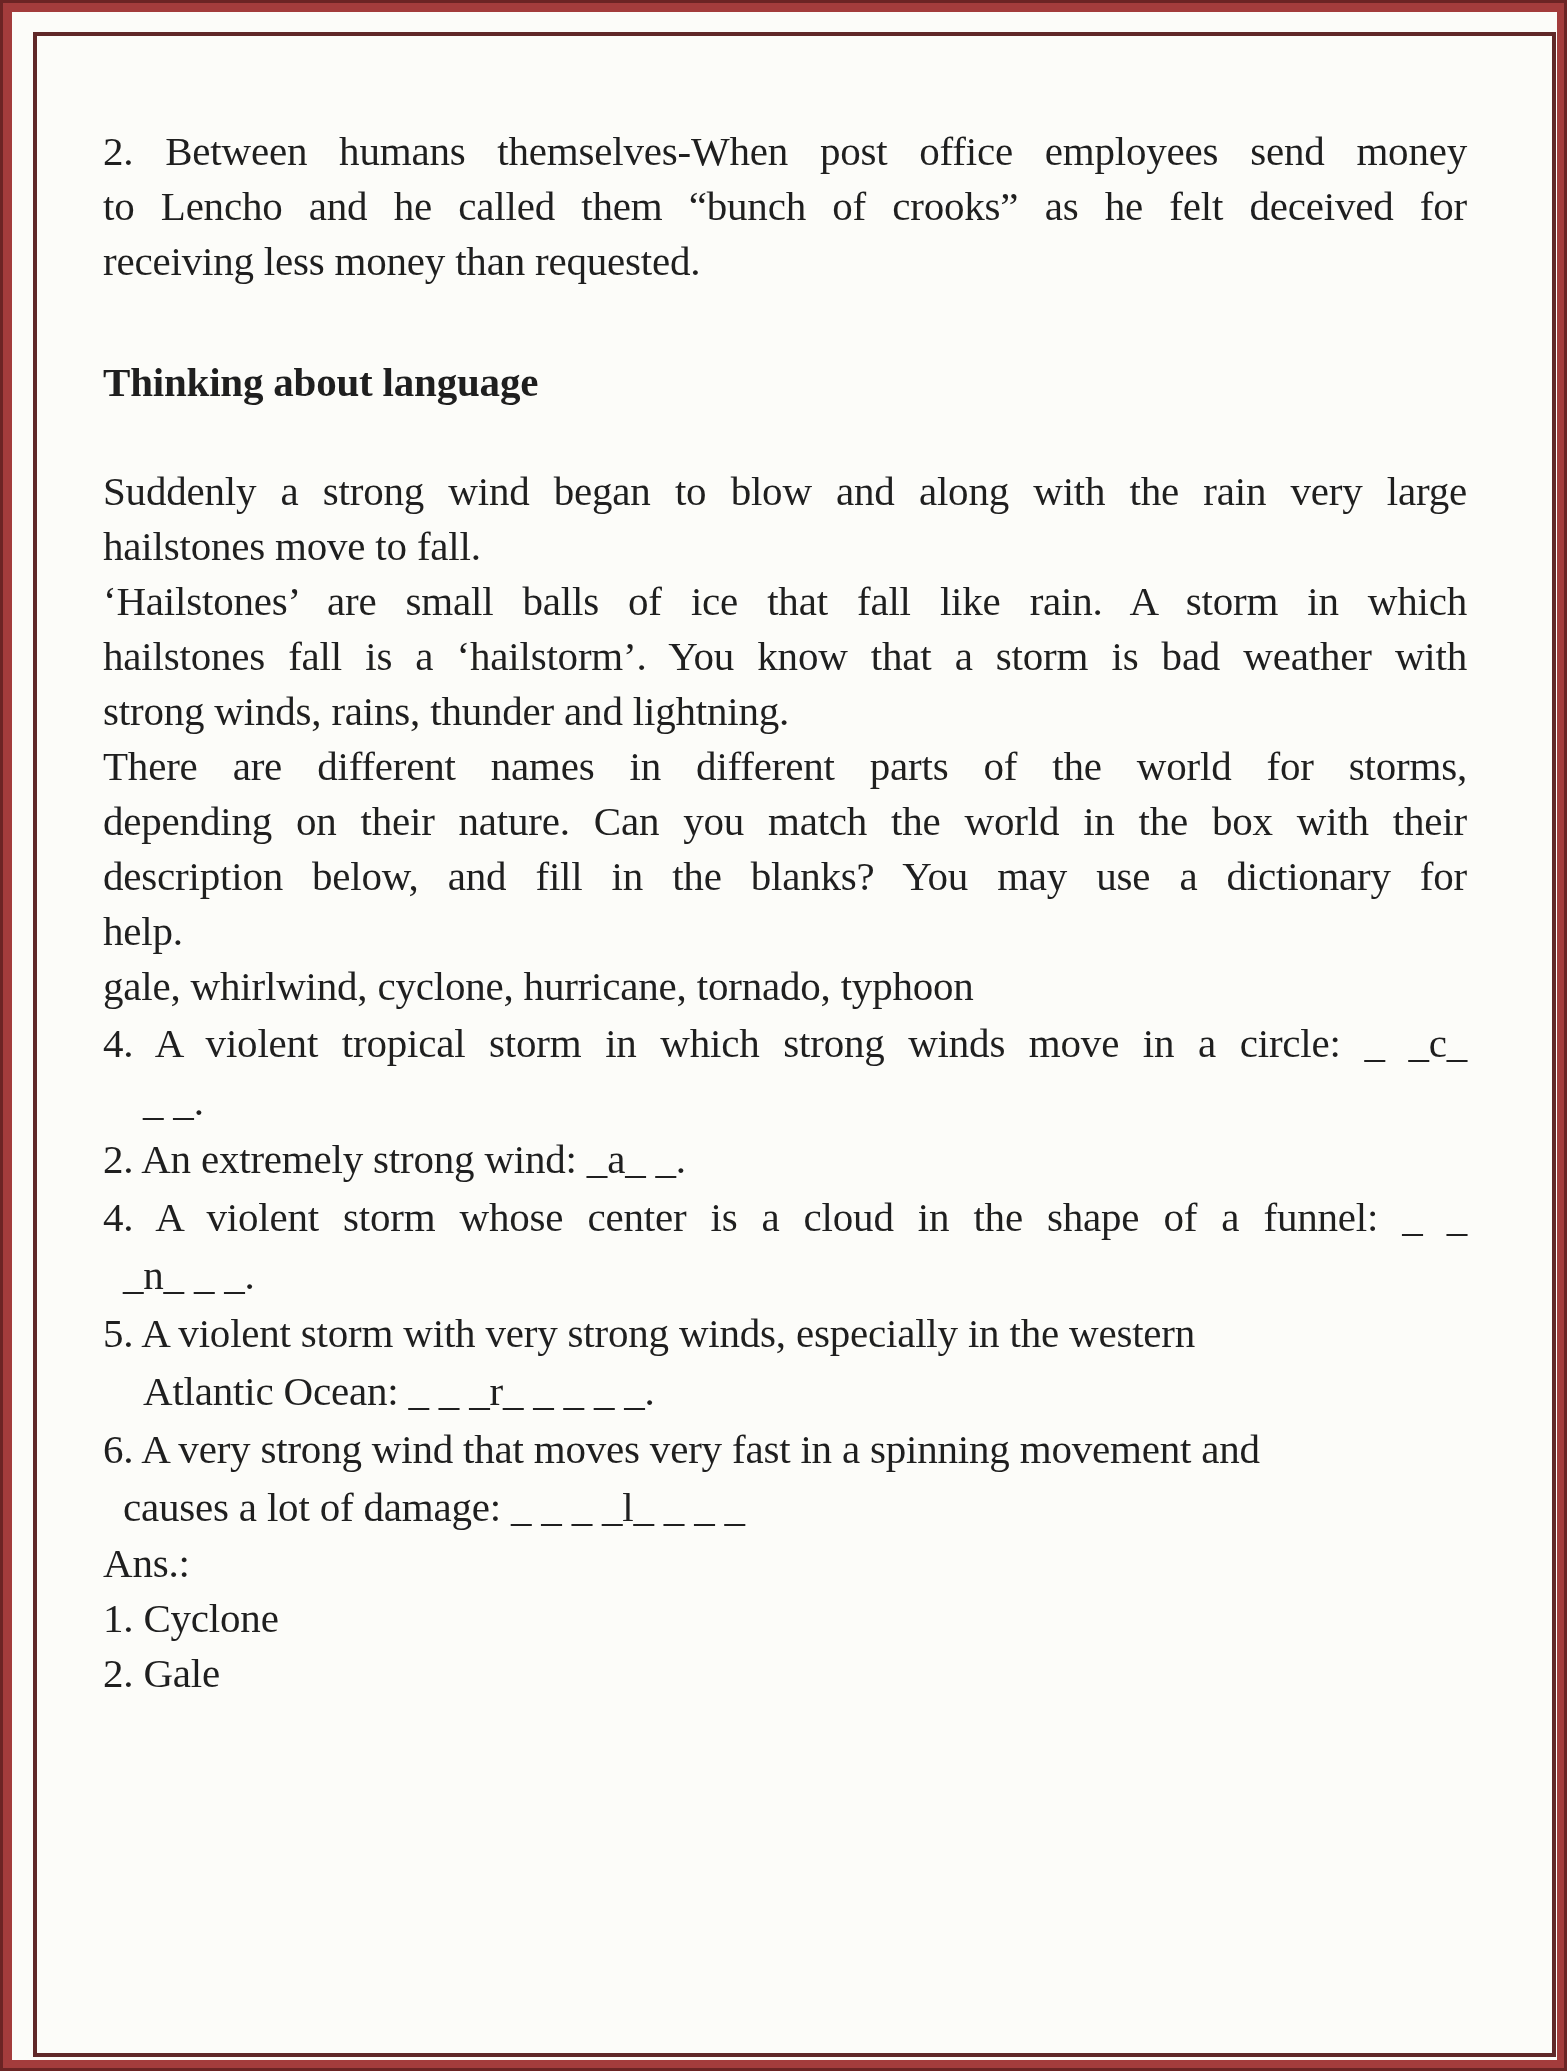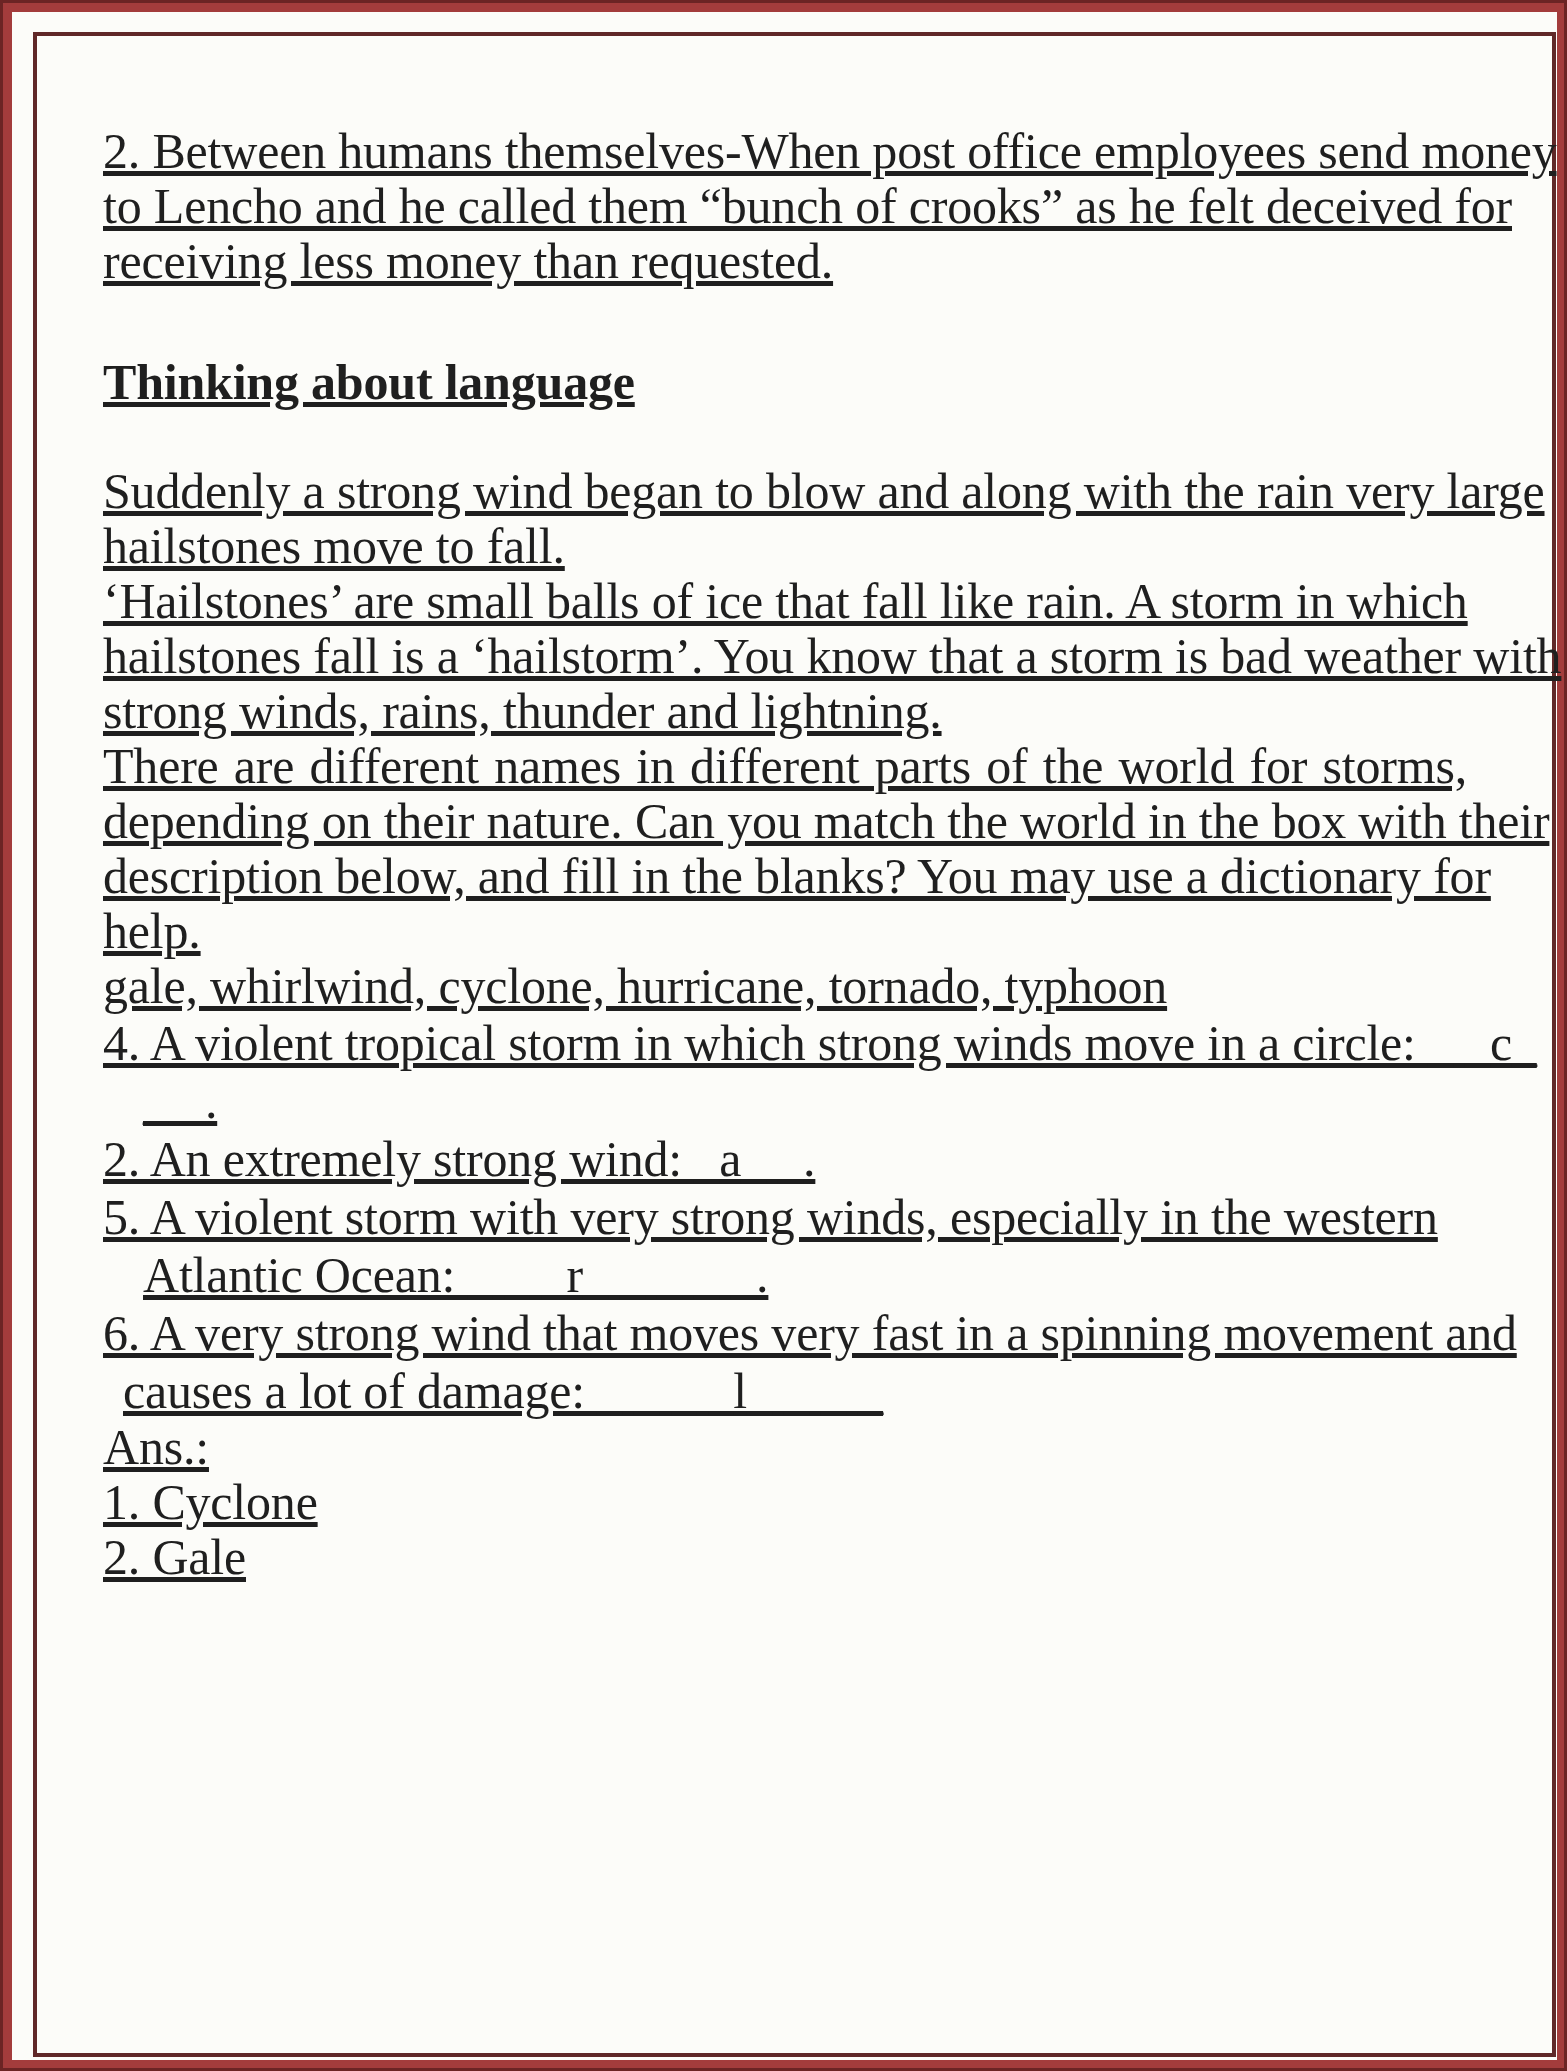--- a/index.html
+++ b/index.html
@@ -27,24 +27,23 @@
   .frame {
     position: absolute;
     left: 21px; top: 20px; right: 1px; bottom: 3px;
     border: 4px solid #602828;
   }
   
   .content {
     position: absolute;
     left: 25px; top: 24px; right: 5px;
     padding: 88px 85px 0 66px;
-    font-size: 50px;
+    font-size: 41px;
     line-height: 55px;
     letter-spacing: -0.2px;
-    text-decoration: underline;
   }
   .line { white-space: nowrap; }
   .j { text-align: justify; text-align-last: justify; }
   .heading {
     font-weight: bold;
     margin: 66px 0 54px 0;
     line-height: 55px;
     white-space: nowrap;
   }
   .qlabel { display: inline-block; margin-right: 30px; }
@@ -92,20 +91,24 @@
 
       <div class="list">
         <div>
           <div class="line j">4. A violent tropical storm in which strong winds move in a circle: _ _c_</div>
           <div class="line cont">_ _.</div>
         </div>
         <div>
           <div class="line">2. An extremely strong wind: _a_ _.</div>
         </div>
         <div>
+          <div class="line j">4. A violent storm whose center is a cloud in the shape of a funnel: _ _</div>
+          <div class="line cont-sm">_n_ _ _.</div>
+        </div>
+        <div>
           <div class="line">5. A violent storm with very strong winds, especially in the western</div>
           <div class="line cont">Atlantic Ocean: _ _ _r_ _ _ _ _.</div>
         </div>
         <div>
           <div class="line">6. A very strong wind that moves very fast in a spinning movement and</div>
           <div class="line cont-sm">causes a lot of damage: _ _ _ _l_ _ _ _</div>
         </div>
       </div>
 
       <div class="line">Ans.:</div>

